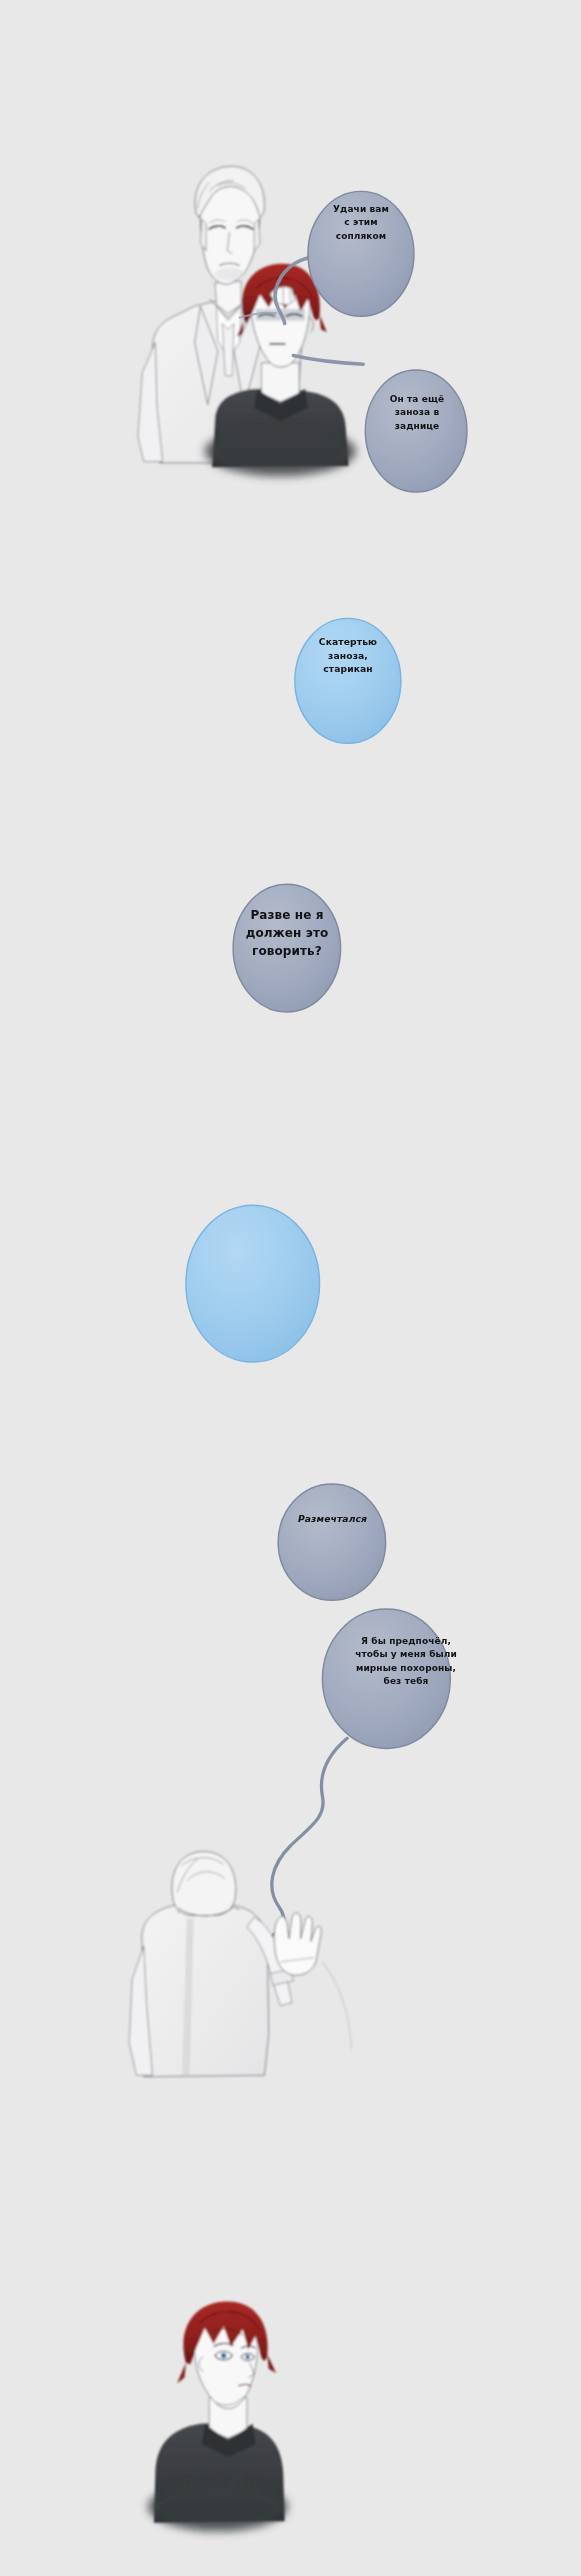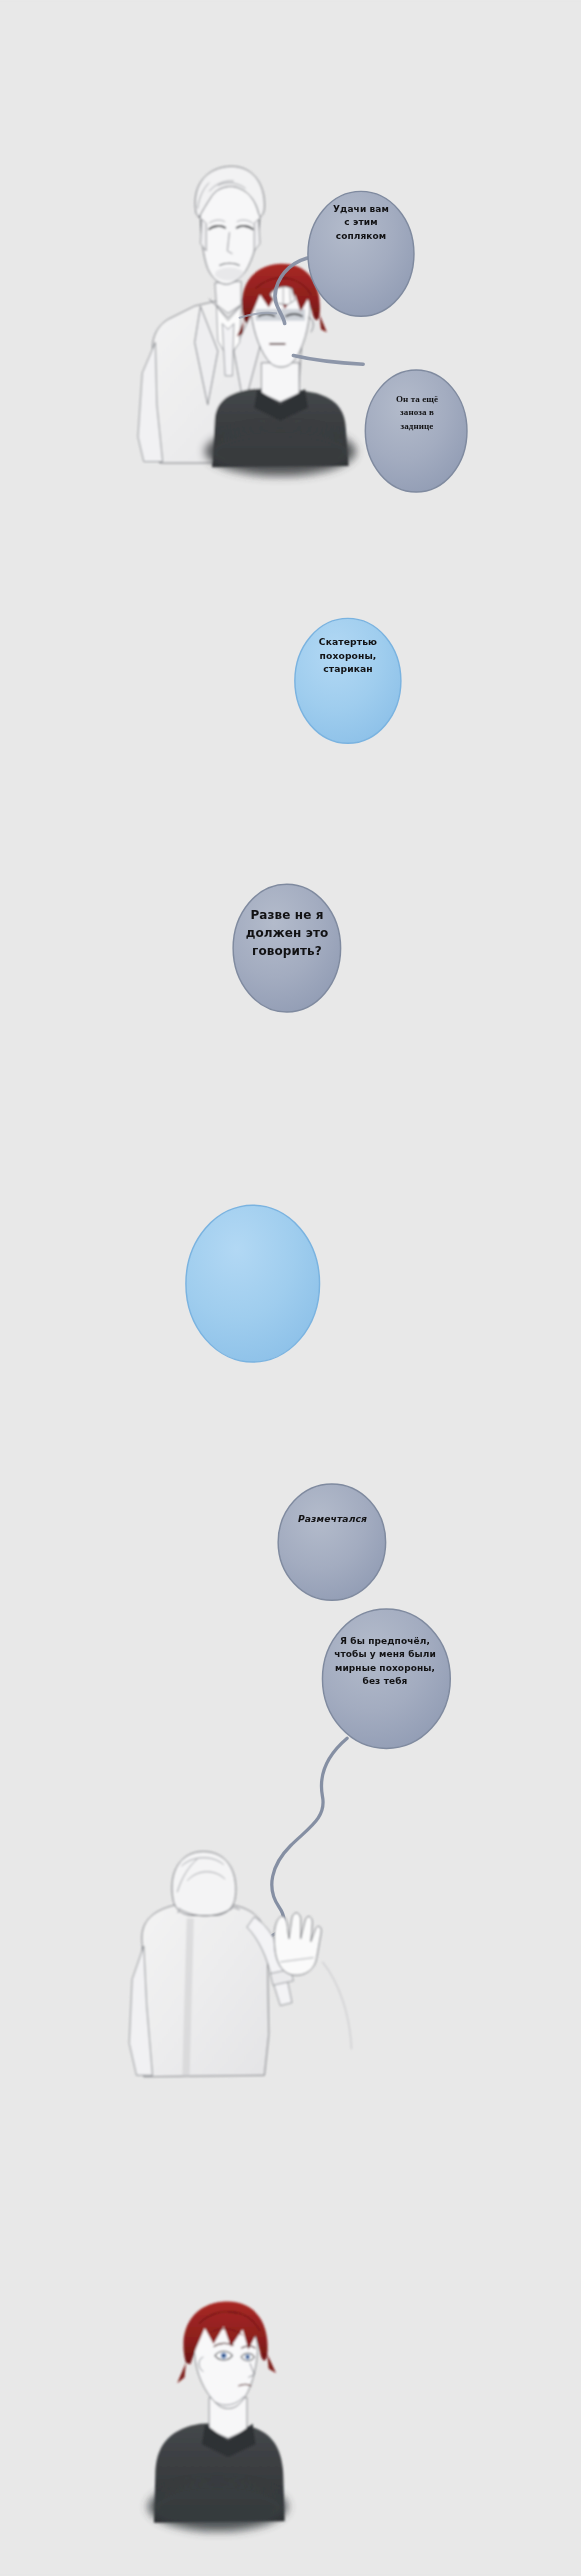--- a/index.html
+++ b/index.html
@@ -31,26 +31,26 @@
     text-align: center;
     color: #121214;
     font-family: "DejaVu Sans", sans-serif;
     font-weight: 600;
     line-height: 1.48;
     white-space: pre-line;
     letter-spacing: 0.1px;
     pointer-events: none;
   }
   .b1 { left: 314px; top: 203px; width: 94px; font-size: 9px; }
-  .b2 { left: 374px; top: 393px; width: 86px; font-size: 9px; font-family: Liberation Serif, serif; }
+  .b2 { left: 374px; top: 393px; width: 86px; font-size: 9px; }
   .b3 { left: 302px; top: 635px; width: 92px; font-size: 9.2px; }
   .b4 { left: 240px; top: 907px; width: 94px; font-size: 12px; }
   .b5 { left: 198px; top: 1215px; width: 110px; font-size: 9.4px; }
   .b6 { left: 278px; top: 1512px; width: 109px; font-size: 9.2px; font-style: italic; }
-  .b7 { left: 321px; top: 1635px; width: 128px; font-size: 9px; }
+  .b7 { left: 342px; top: 1635px; width: 128px; font-size: 9px; }
 </style>
 </head>
 <body>
 
 <div class="page">
 
   <svg class="layer" viewBox="0 0 800 3544" xmlns="http://www.w3.org/2000/svg">
     <defs>
       <radialGradient id="grayGrad" cx="38%" cy="30%" r="78%">
         <stop offset="0%" stop-color="#b3bbcb"></stop>
@@ -285,21 +285,21 @@
 
   <div class="bubble-text b1">Удачи вам
 с этим
 сопляком</div>
 
   <div class="bubble-text b2">Он та ещё
 заноза в
 заднице</div>
 
   <div class="bubble-text b3">Скатертью
-похороны,
+заноза,
 старикан</div>
 
   <div class="bubble-text b4">Разве не я
 должен это
 говорить?</div>
 
 
   <div class="bubble-text b6">Размечтался</div>
 
   <div class="bubble-text b7">Я бы предпочёл,

